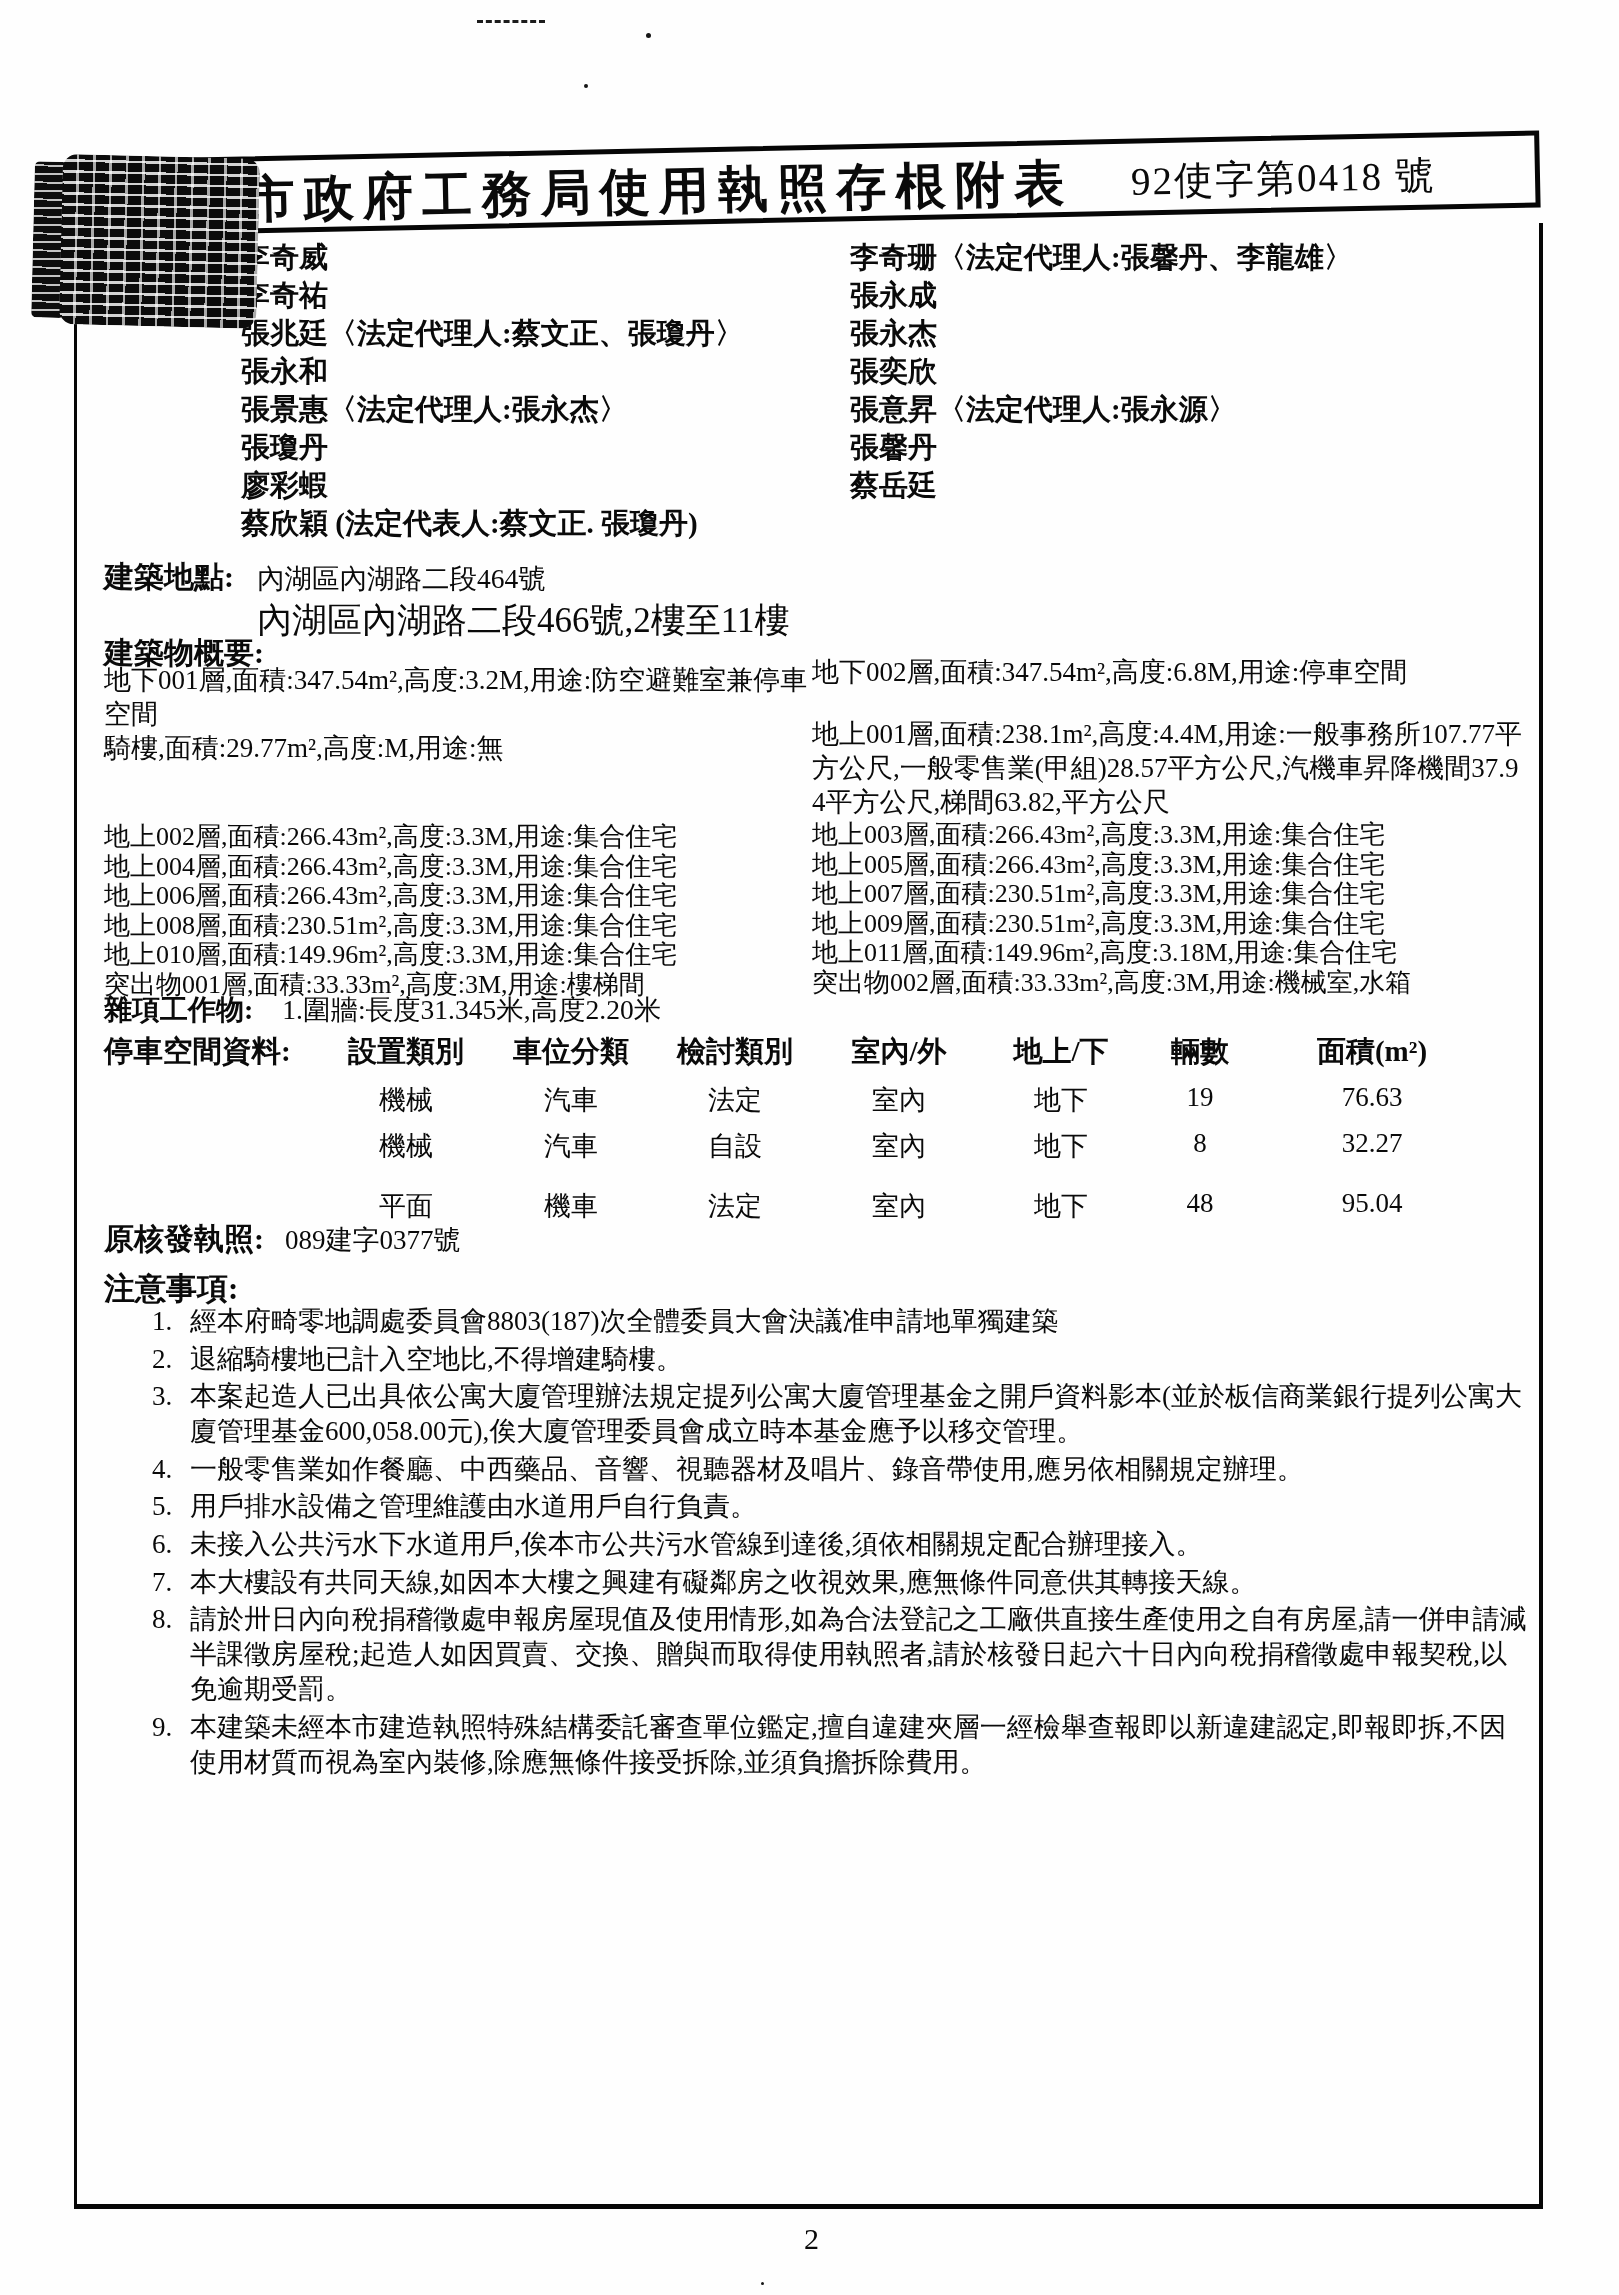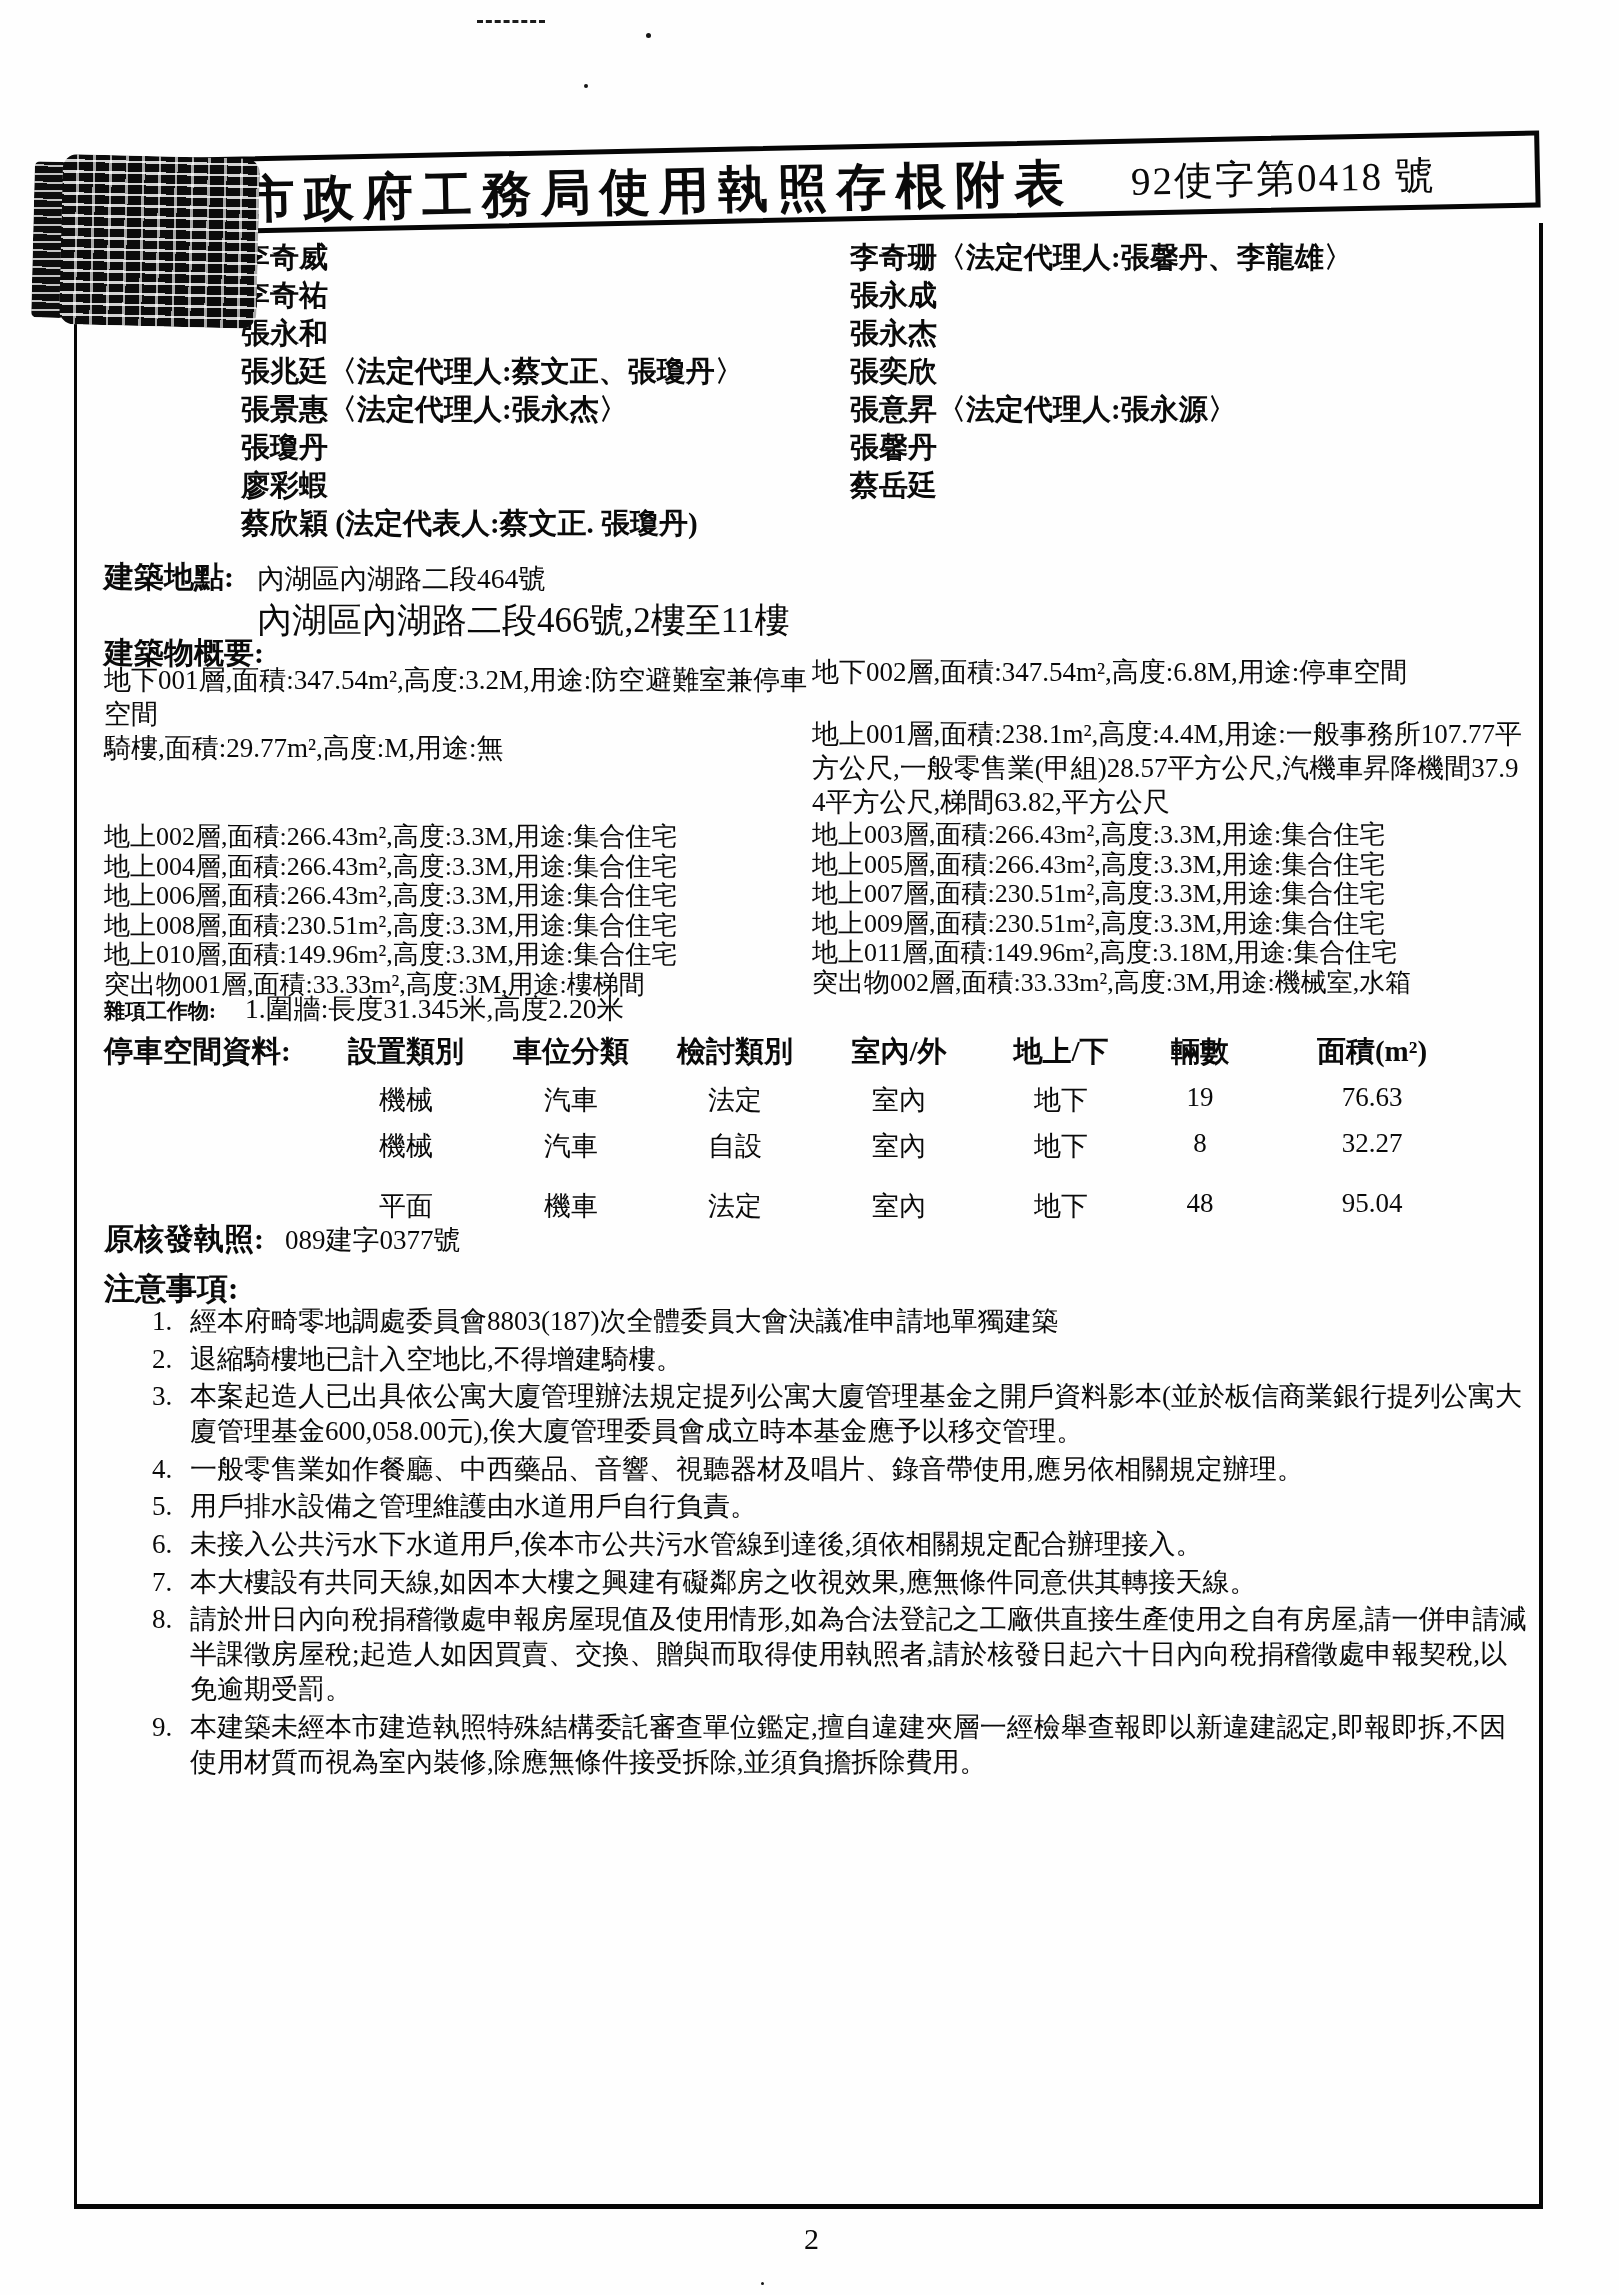--- a/index.html
+++ b/index.html
@@ -72,21 +72,21 @@
   .ov-right { left:812px; top:655px; }
   .ov-gap { margin-top:27.5px; }
 
   
   .floors { position:absolute; font-size:26px; line-height:29.5px; white-space:nowrap; }
   .floors-left  { left:104px;  top:822px; }
   .floors-right { left:812px; top:820px; }
 
   
   .misc { position:absolute; left:104px; top:991px; white-space:nowrap; }
-  .misc .lbl { font-size:21px;margin-top:48px; }
+  .misc .lbl { font-size:28px;margin-top:48px; }
   .misc-text { font-size:27.5px; margin-left:29px; }
 
   
   .parking-label { position:absolute; left:104px; top:1032px; font-size:29.5px; }
   .prow { position:absolute; left:0; width:1351px; height:37px; }
   .prow span { position:absolute; width:170px; text-align:center; white-space:nowrap; }
   .phead { top:1032px; font-weight:bold; font-size:29px; }
   .pr1 { top:1082px; } .pr2 { top:1128px; } .pr3 { top:1173px;margin-top:15px; }
   .pcell { font-size:27px; }
   .pc0{left:321px} .pc1{left:486px} .pc2{left:650px} .pc3{left:814px}
@@ -123,22 +123,22 @@
   </div>
 
   <div class="seal">
     <div class="seal-side"></div>
     <div class="seal-main"></div>
   </div>
 
   <div class="names names-left">
     <div>李奇威</div>
     <div>李奇祐</div>
+    <div>張兆廷〈法定代理人:蔡文正、張瓊丹〉</div>
     <div>張永和</div>
-    <div>張兆廷〈法定代理人:蔡文正、張瓊丹〉</div>
     <div>張景惠〈法定代理人:張永杰〉</div>
     <div>張瓊丹</div>
     <div>廖彩蝦</div>
     <div>蔡欣穎 (法定代表人:蔡文正. 張瓊丹)</div>
   </div>
   <div class="names names-right">
     <div>李奇珊〈法定代理人:張馨丹、李龍雄〉</div>
     <div>張永成</div>
     <div>張永杰</div>
     <div>張奕欣</div>

